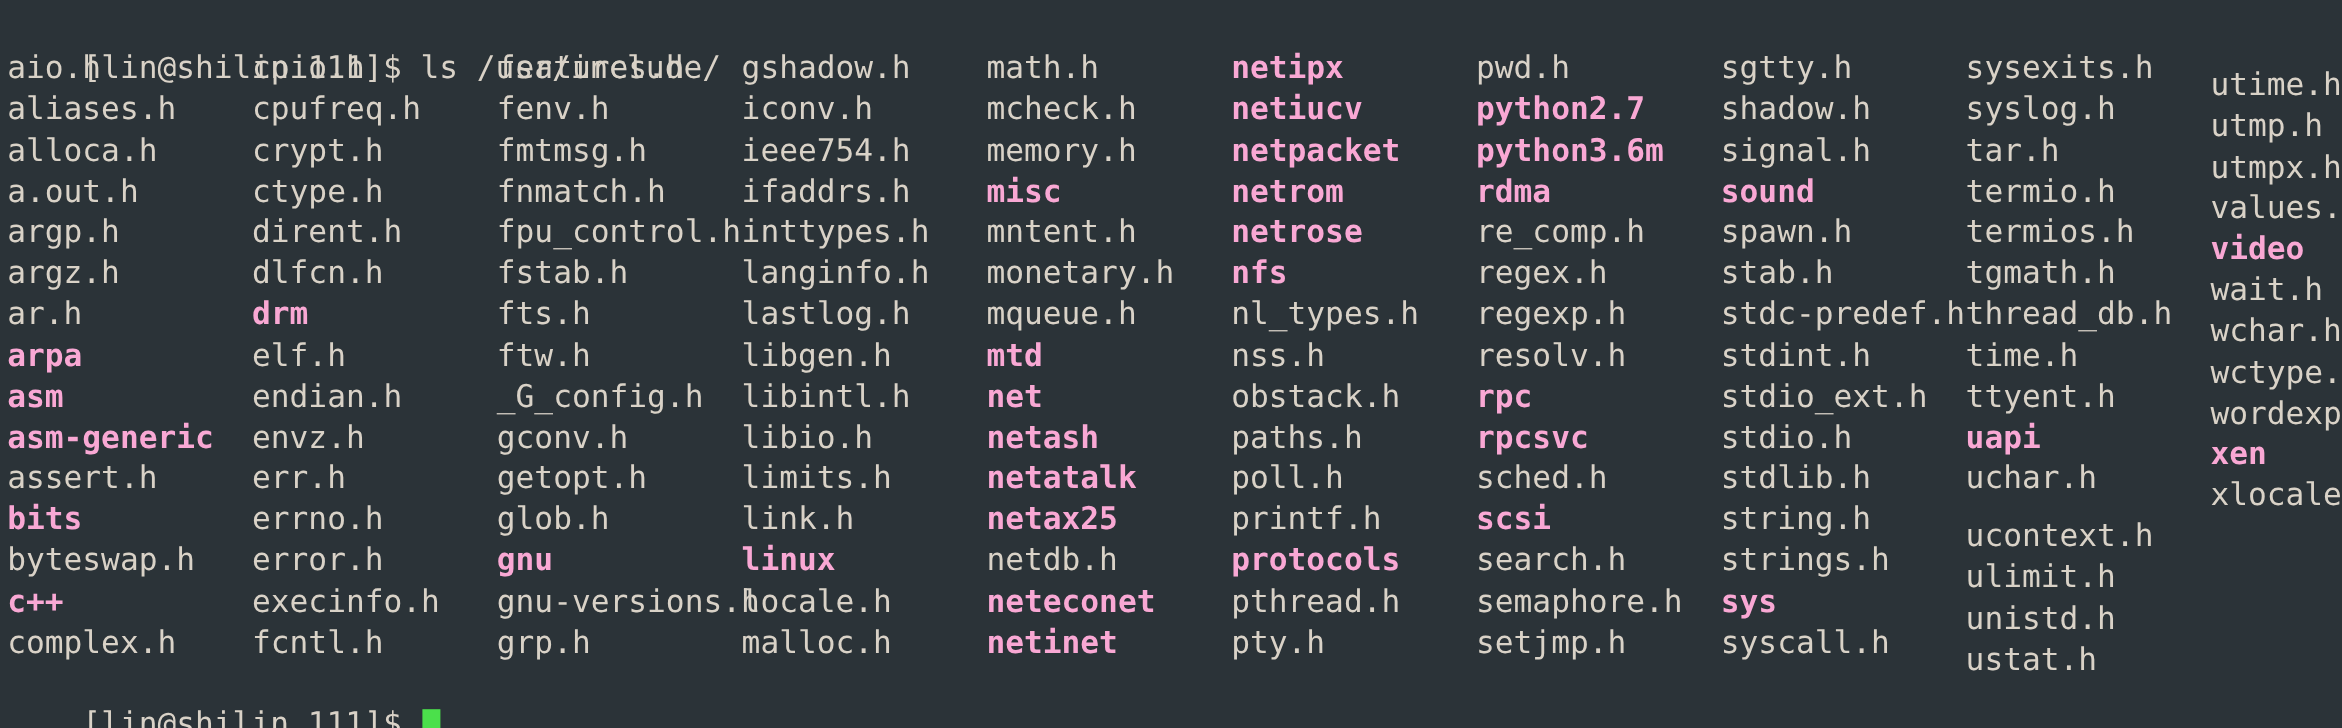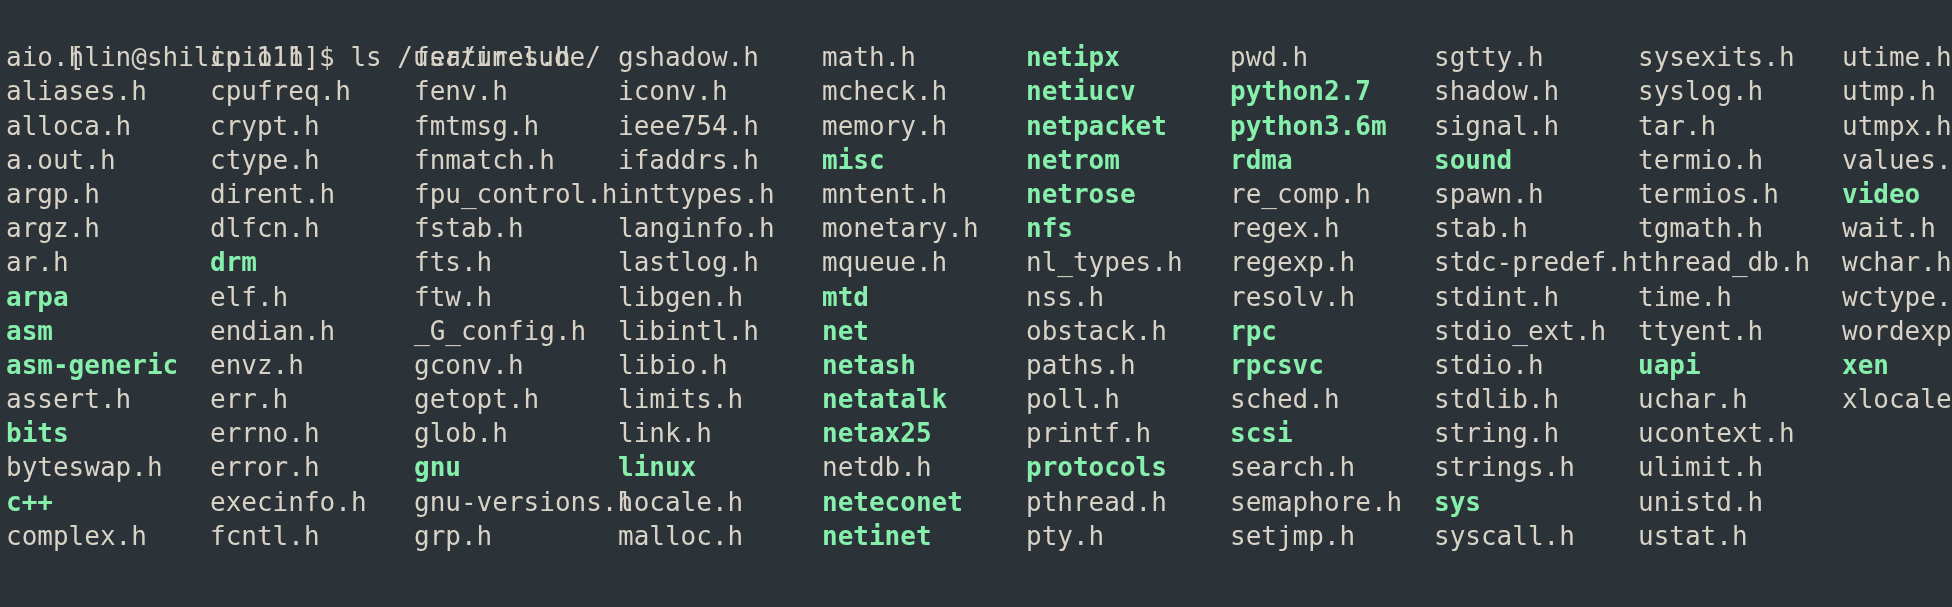--- a/index.html
+++ b/index.html
@@ -35,23 +35,23 @@
   .prompt-line {
     color: #d9d2c7;
   }
   .cell {
     display: inline-block;
     width: 204px;
     vertical-align: top;
     white-space: pre;
     overflow: visible;
   }
-  .cell.last { width: auto; }
+  .cell.last { width: auto; margin-top: 14px; }
   .f-file { color: #d9d2c7; font-weight: normal; }
-  .f-dir  { color: #86efac; font-weight: bold; }
+  .f-dir  { color: #f9a8d4; font-weight: bold; }
   .cursor {
     display: inline-block;
     width: 15px;
     height: 26px;
     background: #4be04b;
     vertical-align: -5px;
     margin-left: 2px;
   }
   
   #fnlock-osd {
@@ -98,15 +98,18 @@
       <div class="term-line"><span class="cell"><span class="f-dir">arpa</span></span><span class="cell"><span class="f-file">elf.h</span></span><span class="cell"><span class="f-file">ftw.h</span></span><span class="cell"><span class="f-file">libgen.h</span></span><span class="cell"><span class="f-dir">mtd</span></span><span class="cell"><span class="f-file">nss.h</span></span><span class="cell"><span class="f-file">resolv.h</span></span><span class="cell"><span class="f-file">stdint.h</span></span><span class="cell"><span class="f-file">time.h</span></span><span class="cell last"><span class="f-file">wctype.h</span></span></div>
       <div class="term-line"><span class="cell"><span class="f-dir">asm</span></span><span class="cell"><span class="f-file">endian.h</span></span><span class="cell"><span class="f-file">_G_config.h</span></span><span class="cell"><span class="f-file">libintl.h</span></span><span class="cell"><span class="f-dir">net</span></span><span class="cell"><span class="f-file">obstack.h</span></span><span class="cell"><span class="f-dir">rpc</span></span><span class="cell"><span class="f-file">stdio_ext.h</span></span><span class="cell"><span class="f-file">ttyent.h</span></span><span class="cell last"><span class="f-file">wordexp.h</span></span></div>
       <div class="term-line"><span class="cell"><span class="f-dir">asm-generic</span></span><span class="cell"><span class="f-file">envz.h</span></span><span class="cell"><span class="f-file">gconv.h</span></span><span class="cell"><span class="f-file">libio.h</span></span><span class="cell"><span class="f-dir">netash</span></span><span class="cell"><span class="f-file">paths.h</span></span><span class="cell"><span class="f-dir">rpcsvc</span></span><span class="cell"><span class="f-file">stdio.h</span></span><span class="cell"><span class="f-dir">uapi</span></span><span class="cell last"><span class="f-dir">xen</span></span></div>
       <div class="term-line"><span class="cell"><span class="f-file">assert.h</span></span><span class="cell"><span class="f-file">err.h</span></span><span class="cell"><span class="f-file">getopt.h</span></span><span class="cell"><span class="f-file">limits.h</span></span><span class="cell"><span class="f-dir">netatalk</span></span><span class="cell"><span class="f-file">poll.h</span></span><span class="cell"><span class="f-file">sched.h</span></span><span class="cell"><span class="f-file">stdlib.h</span></span><span class="cell"><span class="f-file">uchar.h</span></span><span class="cell last"><span class="f-file">xlocale.h</span></span></div>
       <div class="term-line"><span class="cell"><span class="f-dir">bits</span></span><span class="cell"><span class="f-file">errno.h</span></span><span class="cell"><span class="f-file">glob.h</span></span><span class="cell"><span class="f-file">link.h</span></span><span class="cell"><span class="f-dir">netax25</span></span><span class="cell"><span class="f-file">printf.h</span></span><span class="cell"><span class="f-dir">scsi</span></span><span class="cell"><span class="f-file">string.h</span></span><span class="cell last"><span class="f-file">ucontext.h</span></span></div>
       <div class="term-line"><span class="cell"><span class="f-file">byteswap.h</span></span><span class="cell"><span class="f-file">error.h</span></span><span class="cell"><span class="f-dir">gnu</span></span><span class="cell"><span class="f-dir">linux</span></span><span class="cell"><span class="f-file">netdb.h</span></span><span class="cell"><span class="f-dir">protocols</span></span><span class="cell"><span class="f-file">search.h</span></span><span class="cell"><span class="f-file">strings.h</span></span><span class="cell last"><span class="f-file">ulimit.h</span></span></div>
       <div class="term-line"><span class="cell"><span class="f-dir">c++</span></span><span class="cell"><span class="f-file">execinfo.h</span></span><span class="cell"><span class="f-file">gnu-versions.h</span></span><span class="cell"><span class="f-file">locale.h</span></span><span class="cell"><span class="f-dir">neteconet</span></span><span class="cell"><span class="f-file">pthread.h</span></span><span class="cell"><span class="f-file">semaphore.h</span></span><span class="cell"><span class="f-dir">sys</span></span><span class="cell last"><span class="f-file">unistd.h</span></span></div>
       <div class="term-line"><span class="cell"><span class="f-file">complex.h</span></span><span class="cell"><span class="f-file">fcntl.h</span></span><span class="cell"><span class="f-file">grp.h</span></span><span class="cell"><span class="f-file">malloc.h</span></span><span class="cell"><span class="f-dir">netinet</span></span><span class="cell"><span class="f-file">pty.h</span></span><span class="cell"><span class="f-file">setjmp.h</span></span><span class="cell"><span class="f-file">syscall.h</span></span><span class="cell last"><span class="f-file">ustat.h</span></span></div>
     </div>
 
+  <div class="term-line prompt-line">
+    <span>[lin@shilin 111]$ </span><span class="cursor"></span>
+  </div>
 
 
 </div>
 
 </body></html>

